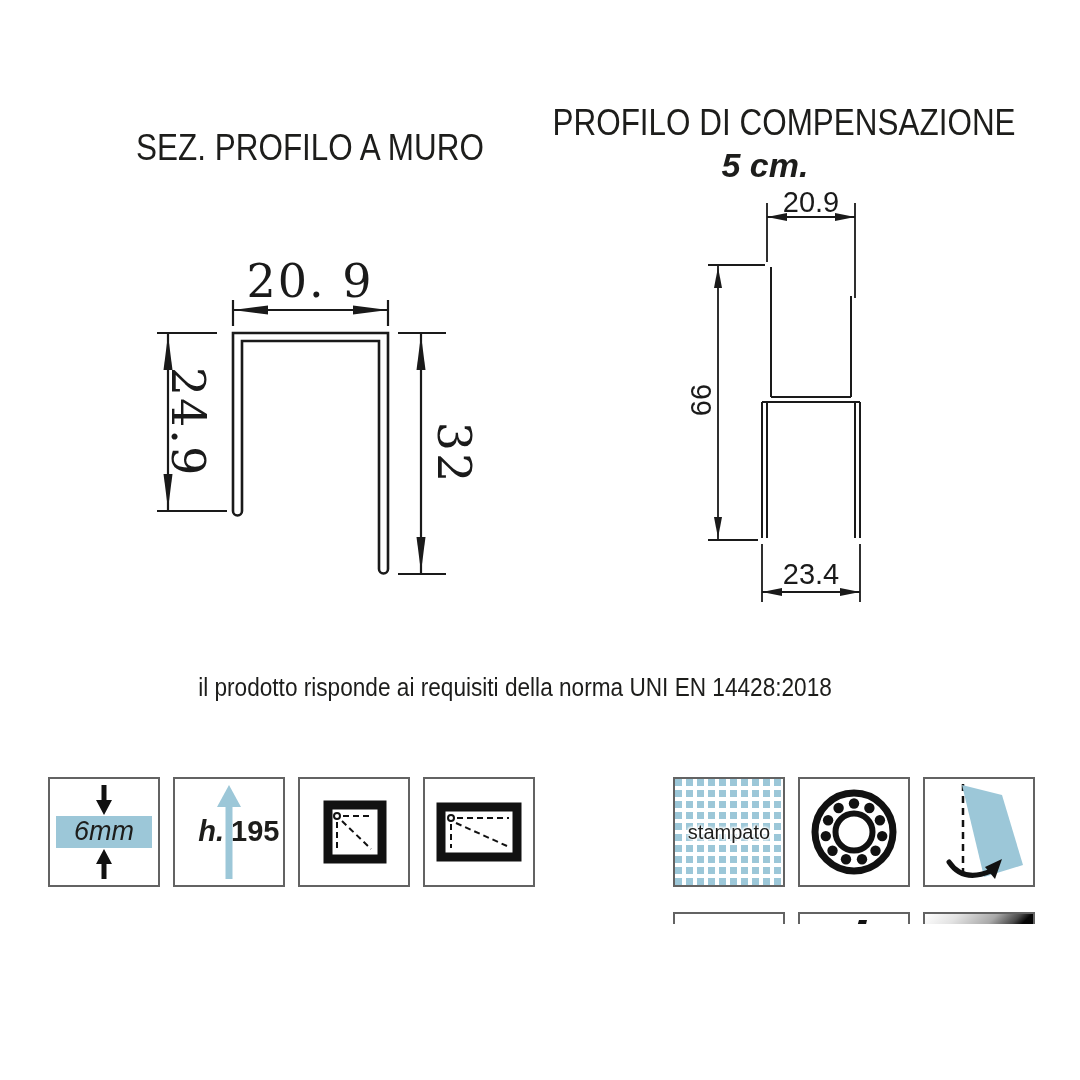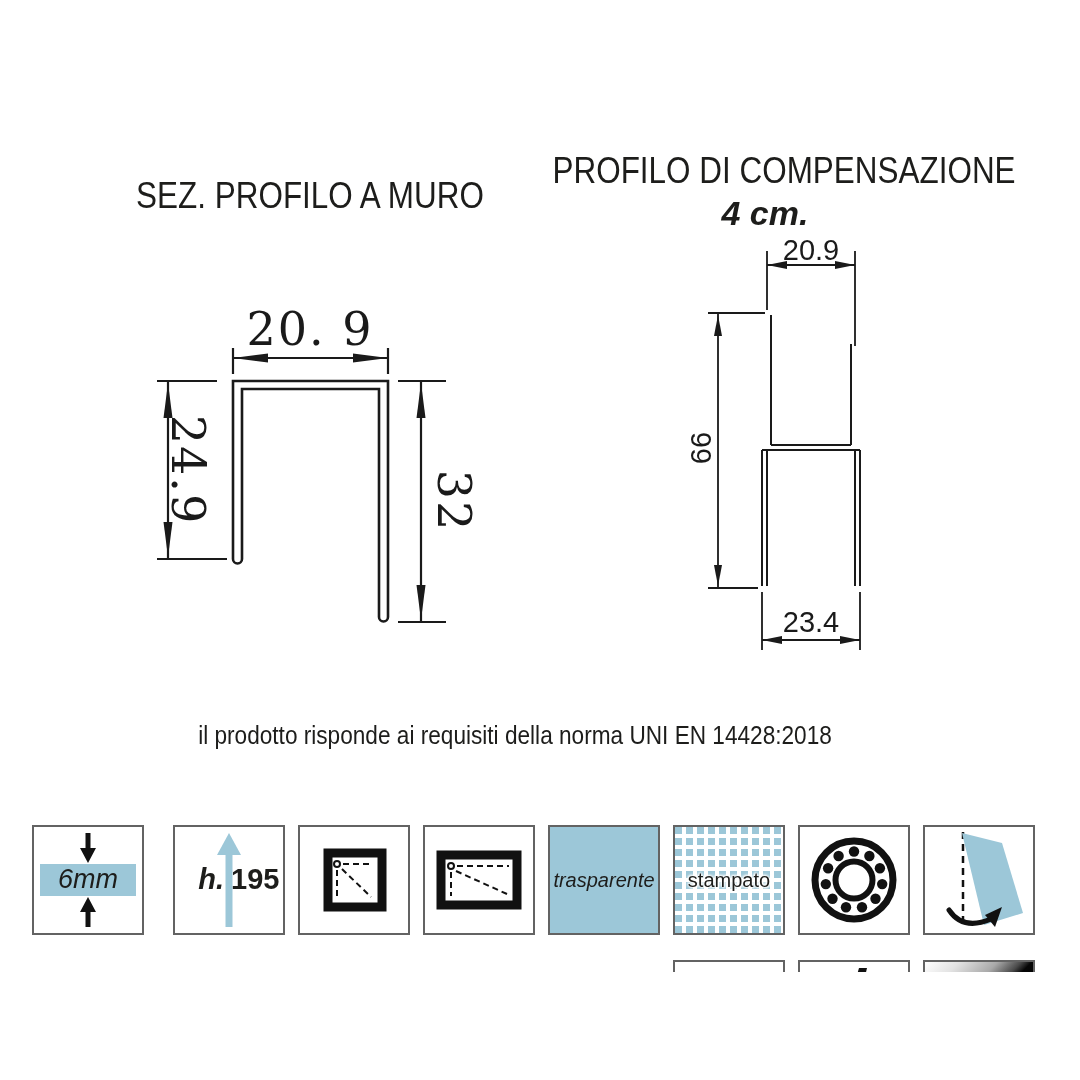--- a/index.html
+++ b/index.html
@@ -1,17 +1,17 @@
 <!DOCTYPE html>
 <html><head>
 <meta charset="utf-8">
 <style>
   html,body{margin:0;padding:0;background:#fff;}
   #canvas{position:relative;width:1080px;height:924px;background:#ffffff;overflow:hidden;
-          font-family:"Liberation Sans",sans-serif;color:#1d1d1b;margin-top:48px;}
+          font-family:"Liberation Sans",sans-serif;color:#1d1d1b;}
   .abs{position:absolute;}
   .title{font-size:37px;font-weight:400;letter-spacing:0px;text-align:center;
          transform:scaleX(0.85);transform-origin:center;white-space:nowrap;color:#1d1d1b;}
   .subtitle{font-size:34px;font-weight:700;font-style:italic;text-align:center;color:#1d1d1b;}
   .note{font-size:26px;font-weight:400;text-align:center;transform:scaleX(0.87);
         transform-origin:center;white-space:nowrap;color:#1d1d1b;}
   .tile{position:absolute;width:112px;height:110px;background:#fff;border:2px solid #636363;
         box-sizing:border-box;}
   .tile svg{display:block;}
   .tile-blue{background:#9cc7d8;display:flex;align-items:center;justify-content:center;}
@@ -29,21 +29,21 @@
   .dimsans{font-family:"Liberation Sans",sans-serif;font-size:29px;fill:#1a1a1a;}
   .ln{stroke:#1a1a1a;fill:none;}
 </style>
 </head>
 <body>
 
 <div id="canvas">
 
   <div class="abs title" style="left:60px;top:127px;width:500px;">SEZ. PROFILO A MURO</div>
   <div class="abs title" style="left:515px;top:102px;width:500px;">PROFILO DI COMPENSAZIONE</div>
-  <div class="abs subtitle" style="left:565px;top:146px;width:400px;">4 cm.</div>
+  <div class="abs subtitle" style="left:565px;top:146px;width:400px;">5 cm.</div>
 
   <svg class="abs" style="left:140px;top:250px;" width="350" height="360" viewBox="0 0 350 360">
 
     <path class="ln" stroke-width="2.6" d="M 93 261 A 4.5 4.5 0 0 0 102 261 L 102 91 L 239 91 L 239 319 A 4.5 4.5 0 0 0 248 319 L 248 83 L 93 83 Z"></path>
 
     <g>
       <path class="ln" stroke-width="2.2" d="M 93 50 V 76 M 248 50 V 76 M 93 60 H 248"></path>
       <polygon fill="#1a1a1a" points="93,60 128,55.5 128,64.5"></polygon>
       <polygon fill="#1a1a1a" points="248,60 213,55.5 213,64.5"></polygon>
       <text class="dimserif" x="170" y="47" text-anchor="middle">20. 9</text>
@@ -89,21 +89,21 @@
     <g>
       <path class="ln" stroke-width="1.8" d="M 72 356 V 414 M 170 356 V 414 M 72 404 H 170"></path>
       <polygon fill="#1a1a1a" points="72,404 92,400 92,408"></polygon>
       <polygon fill="#1a1a1a" points="170,404 150,400 150,408"></polygon>
       <text class="dimsans" x="121" y="396" text-anchor="middle">23.4</text>
     </g>
   </svg>
 
   <div class="abs note" style="left:0px;top:672px;width:1030px;">il prodotto risponde ai requisiti della norma UNI EN 14428:2018</div>
 
-  <div class="tile" style="left:32px;top:777px;">
+  <div class="tile" style="left:48px;top:777px;">
     <svg width="108" height="106" viewBox="0 0 108 106">
       <rect x="6" y="37" width="96" height="32" fill="#9cc7d8"></rect>
       <g>
         <path d="M 54 6 V 22" stroke="#111" stroke-width="5" fill="none"></path>
         <polygon fill="#111" points="54,36 46,21 62,21"></polygon>
         <polygon fill="#111" points="54,70 46,85 62,85"></polygon>
         <path d="M 54 84 V 100" stroke="#111" stroke-width="5" fill="none"></path>
       </g>
       <text x="54" y="61" text-anchor="middle" font-size="27" font-style="italic" fill="#1d1d1b">6mm</text>
     </svg>
@@ -133,23 +133,20 @@
   <div class="tile" style="left:423px;top:777px;">
     <svg width="108" height="106" viewBox="0 0 108 106">
       <rect x="16" y="28" width="76" height="50" fill="#fff" stroke="#111" stroke-width="9"></rect>
       <circle cx="26" cy="39" r="3" fill="none" stroke="#111" stroke-width="2"></circle>
       <path d="M 32 39 H 84" stroke="#111" stroke-width="2" stroke-dasharray="6 4" fill="none"></path>
       <path d="M 26 45 V 69" stroke="#111" stroke-width="2" stroke-dasharray="6 4" fill="none"></path>
       <path d="M 31 44 L 82 67" stroke="#111" stroke-width="2" stroke-dasharray="6 4" fill="none"></path>
     </svg>
   </div>
 
-  <div class="tile tile-blue" style="left:548px;top:777px;">
-    <span>trasparente</span>
-  </div>
 
   <div class="tile tile-pattern" style="left:673px;top:777px;">
     <span>stampato</span>
   </div>
 
   <div class="tile" style="left:798px;top:777px;">
     <svg width="108" height="106" viewBox="0 0 108 106">
       <circle cx="54" cy="53" r="39" fill="none" stroke="#111" stroke-width="7"></circle>
       <circle cx="54" cy="53" r="18.5" fill="none" stroke="#111" stroke-width="6"></circle>
       <g fill="#111">

